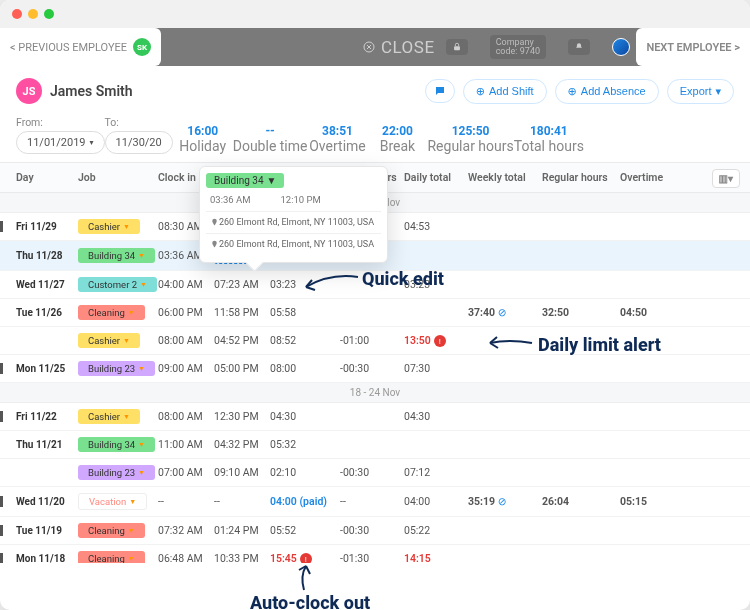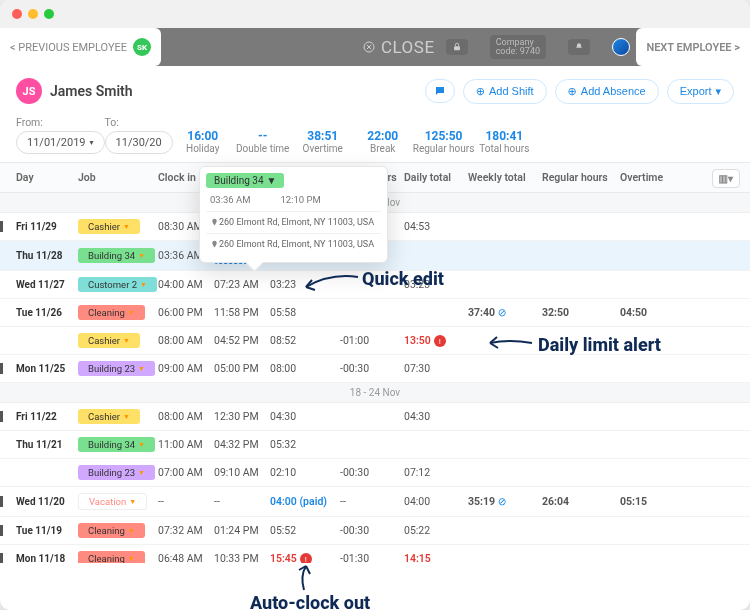--- a/index.html
+++ b/index.html
@@ -20,21 +20,21 @@
  .avatar{width:26px;height:26px;border-radius:50%;background:#ff4fa3;color:#fff;display:flex;align-items:center;justify-content:center;font-weight:700;font-size:11px;}
  .emp-name{font-size:14px;font-weight:600;color:#444;flex:0 0 auto}
  .hdr-spacer{flex:1}
  .btn{border:1px solid #cfe8ff;color:#1e88e5;background:#fff;border-radius:18px;padding:5px 12px;font-size:11px;display:inline-flex;align-items:center;gap:4px;cursor:pointer;}
  .btn.icon-only{padding:5px 8px;}
  .stats{display:flex;align-items:flex-end;padding:0 16px 8px 16px;font-size:10.5px;color:#888;}
  .date-group{display:flex;flex-direction:column;gap:2px;}
  .date-in{border:1px solid #ddd;border-radius:14px;padding:4px 10px;font-size:11px;color:#555;display:flex;align-items:center;gap:4px;}
  .stat{display:flex;flex-direction:column;align-items:center;min-width:60px;}
  .stat .v{color:#1e88e5;font-weight:700;font-size:12px;}
- .stat .l{color:#888;font-size:10px;}
+ .stat .l{color:#888;font-size:14px;}
  .stat.total .v{font-size:12px}
  .thead,.row{display:grid;grid-template-columns:62px 80px 56px 56px 70px 64px 64px 74px 78px 52px;align-items:center;font-size:10.5px;}
  .thead{background:#fafbfc;color:#666;font-weight:600;border-top:1px solid #eaeaea;border-bottom:1px solid #eaeaea;padding:8px 16px;position:relative;}
  .cols-btn{position:absolute;right:10px;top:6px;border:1px solid #ddd;border-radius:4px;padding:3px 6px;font-size:10px;color:#888;cursor:pointer;background:#fff}
  .body{max-height:370px;overflow:hidden;}
  .group-hdr{background:#f6f7f8;text-align:center;color:#999;font-size:10px;padding:4px 0;border-bottom:1px solid #eee;}
  .row{padding:6px 16px;border-bottom:1px solid #f2f2f2;color:#555;}
  .row.hl{background:#e9f4fd;}
  .day{font-weight:700;color:#333;font-size:10px}
  .tag{display:inline-flex;align-items:center;gap:3px;border-radius:3px;padding:2px 10px;font-size:9.5px;color:#333;}

